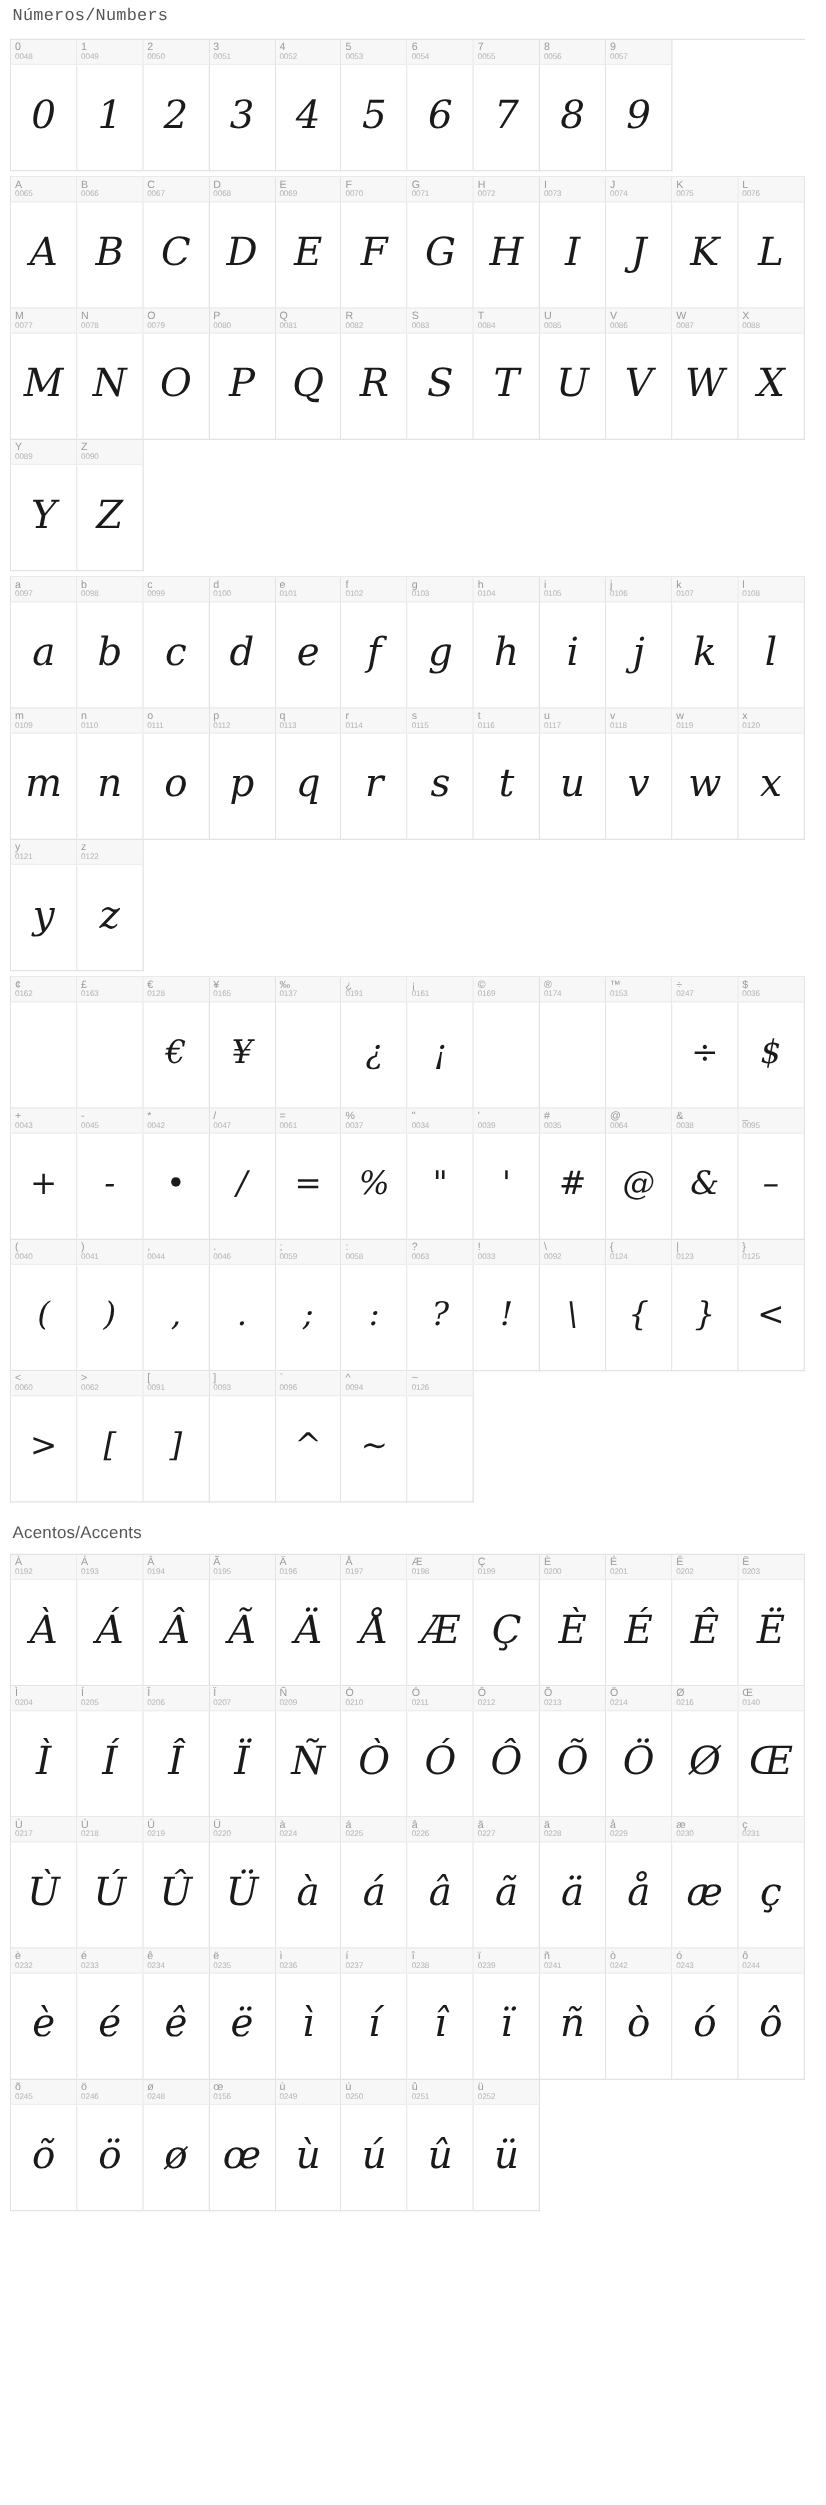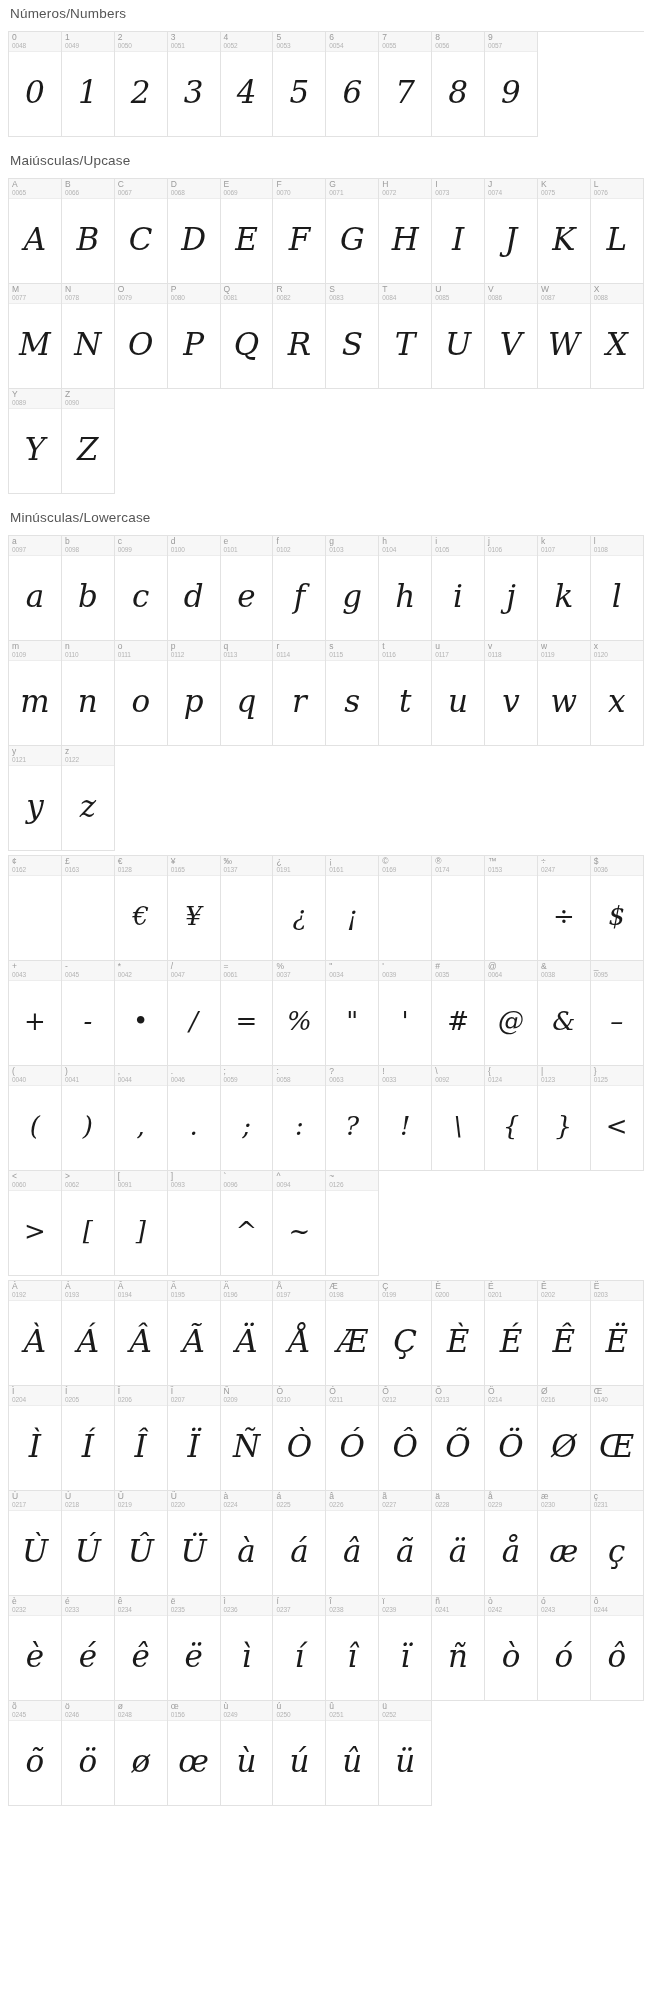--- a/index.html
+++ b/index.html
@@ -21,20 +21,21 @@
   .section-title {
     font-size: 13.5px;
     color: #555555;
     font-weight: normal;
     margin: 0;
     padding: 12px 0 10px 2px;
     letter-spacing: 0.2px;
   }
   .first-title {
     padding-top: 6px;
+    font-family: Liberation Mono, monospace;
   }
   .glyph-grid {
     display: flex;
     flex-wrap: wrap;
     border-left: 1px solid #e2e2e2;
     border-top: 1px solid #e2e2e2;
     width: 636px;
     box-sizing: border-box;
     background: #fff;
   }
@@ -166,21 +167,20 @@
           <div class="cell">
             <div class="hdr">
               <span class="ch">9</span>
               <span class="code">0057</span>
             </div>
             <div class="glyph">9</div>
           </div>
         </div>
       </div>
       <div class="section">
-        <div class="section-title">Maiúsculas/Upcase</div>
         <div class="glyph-grid">
           <div class="cell">
             <div class="hdr">
               <span class="ch">A</span>
               <span class="code">0065</span>
             </div>
             <div class="glyph">A</div>
           </div>
           <div class="cell">
             <div class="hdr">
@@ -349,516 +349,516 @@
               <span class="code">0089</span>
             </div>
             <div class="glyph">Y</div>
           </div>
           <div class="cell">
             <div class="hdr">
               <span class="ch">Z</span>
               <span class="code">0090</span>
             </div>
             <div class="glyph">Z</div>
-          </div>
-        </div>
-      </div>
-      <div class="section">
-        <div class="section-title">Minúsculas/Lowercase</div>
-        <div class="glyph-grid">
-          <div class="cell">
-            <div class="hdr">
-              <span class="ch">a</span>
-              <span class="code">0097</span>
-            </div>
-            <div class="glyph">a</div>
-          </div>
-          <div class="cell">
-            <div class="hdr">
-              <span class="ch">b</span>
-              <span class="code">0098</span>
-            </div>
-            <div class="glyph">b</div>
-          </div>
-          <div class="cell">
-            <div class="hdr">
-              <span class="ch">c</span>
-              <span class="code">0099</span>
-            </div>
-            <div class="glyph">c</div>
-          </div>
-          <div class="cell">
-            <div class="hdr">
-              <span class="ch">d</span>
-              <span class="code">0100</span>
-            </div>
-            <div class="glyph">d</div>
-          </div>
-          <div class="cell">
-            <div class="hdr">
-              <span class="ch">e</span>
-              <span class="code">0101</span>
-            </div>
-            <div class="glyph">e</div>
-          </div>
-          <div class="cell">
-            <div class="hdr">
-              <span class="ch">f</span>
-              <span class="code">0102</span>
-            </div>
-            <div class="glyph">f</div>
-          </div>
-          <div class="cell">
-            <div class="hdr">
-              <span class="ch">g</span>
-              <span class="code">0103</span>
-            </div>
-            <div class="glyph">g</div>
-          </div>
-          <div class="cell">
-            <div class="hdr">
-              <span class="ch">h</span>
-              <span class="code">0104</span>
-            </div>
-            <div class="glyph">h</div>
-          </div>
-          <div class="cell">
-            <div class="hdr">
-              <span class="ch">i</span>
-              <span class="code">0105</span>
-            </div>
-            <div class="glyph">i</div>
-          </div>
-          <div class="cell">
-            <div class="hdr">
-              <span class="ch">j</span>
-              <span class="code">0106</span>
-            </div>
-            <div class="glyph">j</div>
-          </div>
-          <div class="cell">
-            <div class="hdr">
-              <span class="ch">k</span>
-              <span class="code">0107</span>
-            </div>
-            <div class="glyph">k</div>
-          </div>
-          <div class="cell">
-            <div class="hdr">
-              <span class="ch">l</span>
-              <span class="code">0108</span>
-            </div>
-            <div class="glyph">l</div>
-          </div>
-          <div class="cell">
-            <div class="hdr">
-              <span class="ch">m</span>
-              <span class="code">0109</span>
-            </div>
-            <div class="glyph">m</div>
-          </div>
-          <div class="cell">
-            <div class="hdr">
-              <span class="ch">n</span>
-              <span class="code">0110</span>
-            </div>
-            <div class="glyph">n</div>
-          </div>
-          <div class="cell">
-            <div class="hdr">
-              <span class="ch">o</span>
-              <span class="code">0111</span>
-            </div>
-            <div class="glyph">o</div>
-          </div>
-          <div class="cell">
-            <div class="hdr">
-              <span class="ch">p</span>
-              <span class="code">0112</span>
-            </div>
-            <div class="glyph">p</div>
-          </div>
-          <div class="cell">
-            <div class="hdr">
-              <span class="ch">q</span>
-              <span class="code">0113</span>
-            </div>
-            <div class="glyph">q</div>
-          </div>
-          <div class="cell">
-            <div class="hdr">
-              <span class="ch">r</span>
-              <span class="code">0114</span>
-            </div>
-            <div class="glyph">r</div>
-          </div>
-          <div class="cell">
-            <div class="hdr">
-              <span class="ch">s</span>
-              <span class="code">0115</span>
-            </div>
-            <div class="glyph">s</div>
-          </div>
-          <div class="cell">
-            <div class="hdr">
-              <span class="ch">t</span>
-              <span class="code">0116</span>
-            </div>
-            <div class="glyph">t</div>
-          </div>
-          <div class="cell">
-            <div class="hdr">
-              <span class="ch">u</span>
-              <span class="code">0117</span>
-            </div>
-            <div class="glyph">u</div>
-          </div>
-          <div class="cell">
-            <div class="hdr">
-              <span class="ch">v</span>
-              <span class="code">0118</span>
-            </div>
-            <div class="glyph">v</div>
-          </div>
-          <div class="cell">
-            <div class="hdr">
-              <span class="ch">w</span>
-              <span class="code">0119</span>
-            </div>
-            <div class="glyph">w</div>
-          </div>
-          <div class="cell">
-            <div class="hdr">
-              <span class="ch">x</span>
-              <span class="code">0120</span>
-            </div>
-            <div class="glyph">x</div>
-          </div>
-          <div class="cell">
-            <div class="hdr">
-              <span class="ch">y</span>
-              <span class="code">0121</span>
-            </div>
-            <div class="glyph">y</div>
-          </div>
-          <div class="cell">
-            <div class="hdr">
-              <span class="ch">z</span>
-              <span class="code">0122</span>
-            </div>
-            <div class="glyph">z</div>
           </div>
         </div>
       </div>
       <div class="section">
         <div class="glyph-grid">
           <div class="cell">
             <div class="hdr">
-              <span class="ch">¢</span>
-              <span class="code">0162</span>
-            </div>
-            <div class="glyph small"></div>
-          </div>
-          <div class="cell">
-            <div class="hdr">
-              <span class="ch">£</span>
-              <span class="code">0163</span>
-            </div>
-            <div class="glyph small"></div>
-          </div>
-          <div class="cell">
-            <div class="hdr">
-              <span class="ch">€</span>
-              <span class="code">0128</span>
-            </div>
-            <div class="glyph small">€</div>
-          </div>
-          <div class="cell">
-            <div class="hdr">
-              <span class="ch">¥</span>
-              <span class="code">0165</span>
-            </div>
-            <div class="glyph small">¥</div>
-          </div>
-          <div class="cell">
-            <div class="hdr">
-              <span class="ch">‰</span>
-              <span class="code">0137</span>
-            </div>
-            <div class="glyph small"></div>
-          </div>
-          <div class="cell">
-            <div class="hdr">
-              <span class="ch">¿</span>
-              <span class="code">0191</span>
-            </div>
-            <div class="glyph small">¿</div>
-          </div>
-          <div class="cell">
-            <div class="hdr">
-              <span class="ch">¡</span>
-              <span class="code">0161</span>
-            </div>
-            <div class="glyph small">¡</div>
-          </div>
-          <div class="cell">
-            <div class="hdr">
-              <span class="ch">©</span>
-              <span class="code">0169</span>
-            </div>
-            <div class="glyph small"></div>
-          </div>
-          <div class="cell">
-            <div class="hdr">
-              <span class="ch">®</span>
-              <span class="code">0174</span>
-            </div>
-            <div class="glyph small"></div>
-          </div>
-          <div class="cell">
-            <div class="hdr">
-              <span class="ch">™</span>
-              <span class="code">0153</span>
-            </div>
-            <div class="glyph small"></div>
-          </div>
-          <div class="cell">
-            <div class="hdr">
-              <span class="ch">÷</span>
-              <span class="code">0247</span>
-            </div>
-            <div class="glyph small">÷</div>
-          </div>
-          <div class="cell">
-            <div class="hdr">
-              <span class="ch">$</span>
-              <span class="code">0036</span>
-            </div>
-            <div class="glyph small">$</div>
-          </div>
-          <div class="cell">
-            <div class="hdr">
-              <span class="ch">+</span>
-              <span class="code">0043</span>
-            </div>
-            <div class="glyph small">+</div>
-          </div>
-          <div class="cell">
-            <div class="hdr">
-              <span class="ch">-</span>
-              <span class="code">0045</span>
-            </div>
-            <div class="glyph small">-</div>
-          </div>
-          <div class="cell">
-            <div class="hdr">
-              <span class="ch">*</span>
-              <span class="code">0042</span>
-            </div>
-            <div class="glyph small">•</div>
-          </div>
-          <div class="cell">
-            <div class="hdr">
-              <span class="ch">/</span>
-              <span class="code">0047</span>
-            </div>
-            <div class="glyph small">/</div>
-          </div>
-          <div class="cell">
-            <div class="hdr">
-              <span class="ch">=</span>
-              <span class="code">0061</span>
-            </div>
-            <div class="glyph small">=</div>
-          </div>
-          <div class="cell">
-            <div class="hdr">
-              <span class="ch">%</span>
-              <span class="code">0037</span>
-            </div>
-            <div class="glyph small">%</div>
-          </div>
-          <div class="cell">
-            <div class="hdr">
-              <span class="ch">"</span>
-              <span class="code">0034</span>
-            </div>
-            <div class="glyph small">"</div>
-          </div>
-          <div class="cell">
-            <div class="hdr">
-              <span class="ch">'</span>
-              <span class="code">0039</span>
-            </div>
-            <div class="glyph small">'</div>
-          </div>
-          <div class="cell">
-            <div class="hdr">
-              <span class="ch">#</span>
-              <span class="code">0035</span>
-            </div>
-            <div class="glyph small">#</div>
-          </div>
-          <div class="cell">
-            <div class="hdr">
-              <span class="ch">@</span>
-              <span class="code">0064</span>
-            </div>
-            <div class="glyph small">@</div>
-          </div>
-          <div class="cell">
-            <div class="hdr">
-              <span class="ch">&amp;</span>
-              <span class="code">0038</span>
-            </div>
-            <div class="glyph small">&amp;</div>
-          </div>
-          <div class="cell">
-            <div class="hdr">
-              <span class="ch">_</span>
-              <span class="code">0095</span>
-            </div>
-            <div class="glyph small">–</div>
-          </div>
-          <div class="cell">
-            <div class="hdr">
-              <span class="ch">(</span>
-              <span class="code">0040</span>
-            </div>
-            <div class="glyph small">(</div>
-          </div>
-          <div class="cell">
-            <div class="hdr">
-              <span class="ch">)</span>
-              <span class="code">0041</span>
-            </div>
-            <div class="glyph small">)</div>
-          </div>
-          <div class="cell">
-            <div class="hdr">
-              <span class="ch">,</span>
-              <span class="code">0044</span>
-            </div>
-            <div class="glyph small">,</div>
-          </div>
-          <div class="cell">
-            <div class="hdr">
-              <span class="ch">.</span>
-              <span class="code">0046</span>
-            </div>
-            <div class="glyph small">.</div>
-          </div>
-          <div class="cell">
-            <div class="hdr">
-              <span class="ch">;</span>
-              <span class="code">0059</span>
-            </div>
-            <div class="glyph small">;</div>
-          </div>
-          <div class="cell">
-            <div class="hdr">
-              <span class="ch">:</span>
-              <span class="code">0058</span>
-            </div>
-            <div class="glyph small">:</div>
-          </div>
-          <div class="cell">
-            <div class="hdr">
-              <span class="ch">?</span>
-              <span class="code">0063</span>
-            </div>
-            <div class="glyph small">?</div>
-          </div>
-          <div class="cell">
-            <div class="hdr">
-              <span class="ch">!</span>
-              <span class="code">0033</span>
-            </div>
-            <div class="glyph small">!</div>
-          </div>
-          <div class="cell">
-            <div class="hdr">
-              <span class="ch">\</span>
-              <span class="code">0092</span>
-            </div>
-            <div class="glyph small">\</div>
-          </div>
-          <div class="cell">
-            <div class="hdr">
-              <span class="ch">{</span>
-              <span class="code">0124</span>
-            </div>
-            <div class="glyph small">{</div>
-          </div>
-          <div class="cell">
-            <div class="hdr">
-              <span class="ch">|</span>
-              <span class="code">0123</span>
-            </div>
-            <div class="glyph small">}</div>
-          </div>
-          <div class="cell">
-            <div class="hdr">
-              <span class="ch">}</span>
-              <span class="code">0125</span>
-            </div>
-            <div class="glyph small">&lt;</div>
-          </div>
-          <div class="cell">
-            <div class="hdr">
-              <span class="ch">&lt;</span>
-              <span class="code">0060</span>
-            </div>
-            <div class="glyph small">&gt;</div>
-          </div>
-          <div class="cell">
-            <div class="hdr">
-              <span class="ch">&gt;</span>
-              <span class="code">0062</span>
-            </div>
-            <div class="glyph small">[</div>
-          </div>
-          <div class="cell">
-            <div class="hdr">
-              <span class="ch">[</span>
-              <span class="code">0091</span>
-            </div>
-            <div class="glyph small">]</div>
-          </div>
-          <div class="cell">
-            <div class="hdr">
-              <span class="ch">]</span>
-              <span class="code">0093</span>
-            </div>
-            <div class="glyph small"></div>
-          </div>
-          <div class="cell">
-            <div class="hdr">
-              <span class="ch">`</span>
-              <span class="code">0096</span>
-            </div>
-            <div class="glyph small">^</div>
-          </div>
-          <div class="cell">
-            <div class="hdr">
-              <span class="ch">^</span>
-              <span class="code">0094</span>
-            </div>
-            <div class="glyph small">~</div>
-          </div>
-          <div class="cell">
-            <div class="hdr">
-              <span class="ch">~</span>
-              <span class="code">0126</span>
-            </div>
-            <div class="glyph small"></div>
+              <span class="ch">a</span>
+              <span class="code">0097</span>
+            </div>
+            <div class="glyph">a</div>
+          </div>
+          <div class="cell">
+            <div class="hdr">
+              <span class="ch">b</span>
+              <span class="code">0098</span>
+            </div>
+            <div class="glyph">b</div>
+          </div>
+          <div class="cell">
+            <div class="hdr">
+              <span class="ch">c</span>
+              <span class="code">0099</span>
+            </div>
+            <div class="glyph">c</div>
+          </div>
+          <div class="cell">
+            <div class="hdr">
+              <span class="ch">d</span>
+              <span class="code">0100</span>
+            </div>
+            <div class="glyph">d</div>
+          </div>
+          <div class="cell">
+            <div class="hdr">
+              <span class="ch">e</span>
+              <span class="code">0101</span>
+            </div>
+            <div class="glyph">e</div>
+          </div>
+          <div class="cell">
+            <div class="hdr">
+              <span class="ch">f</span>
+              <span class="code">0102</span>
+            </div>
+            <div class="glyph">f</div>
+          </div>
+          <div class="cell">
+            <div class="hdr">
+              <span class="ch">g</span>
+              <span class="code">0103</span>
+            </div>
+            <div class="glyph">g</div>
+          </div>
+          <div class="cell">
+            <div class="hdr">
+              <span class="ch">h</span>
+              <span class="code">0104</span>
+            </div>
+            <div class="glyph">h</div>
+          </div>
+          <div class="cell">
+            <div class="hdr">
+              <span class="ch">i</span>
+              <span class="code">0105</span>
+            </div>
+            <div class="glyph">i</div>
+          </div>
+          <div class="cell">
+            <div class="hdr">
+              <span class="ch">j</span>
+              <span class="code">0106</span>
+            </div>
+            <div class="glyph">j</div>
+          </div>
+          <div class="cell">
+            <div class="hdr">
+              <span class="ch">k</span>
+              <span class="code">0107</span>
+            </div>
+            <div class="glyph">k</div>
+          </div>
+          <div class="cell">
+            <div class="hdr">
+              <span class="ch">l</span>
+              <span class="code">0108</span>
+            </div>
+            <div class="glyph">l</div>
+          </div>
+          <div class="cell">
+            <div class="hdr">
+              <span class="ch">m</span>
+              <span class="code">0109</span>
+            </div>
+            <div class="glyph">m</div>
+          </div>
+          <div class="cell">
+            <div class="hdr">
+              <span class="ch">n</span>
+              <span class="code">0110</span>
+            </div>
+            <div class="glyph">n</div>
+          </div>
+          <div class="cell">
+            <div class="hdr">
+              <span class="ch">o</span>
+              <span class="code">0111</span>
+            </div>
+            <div class="glyph">o</div>
+          </div>
+          <div class="cell">
+            <div class="hdr">
+              <span class="ch">p</span>
+              <span class="code">0112</span>
+            </div>
+            <div class="glyph">p</div>
+          </div>
+          <div class="cell">
+            <div class="hdr">
+              <span class="ch">q</span>
+              <span class="code">0113</span>
+            </div>
+            <div class="glyph">q</div>
+          </div>
+          <div class="cell">
+            <div class="hdr">
+              <span class="ch">r</span>
+              <span class="code">0114</span>
+            </div>
+            <div class="glyph">r</div>
+          </div>
+          <div class="cell">
+            <div class="hdr">
+              <span class="ch">s</span>
+              <span class="code">0115</span>
+            </div>
+            <div class="glyph">s</div>
+          </div>
+          <div class="cell">
+            <div class="hdr">
+              <span class="ch">t</span>
+              <span class="code">0116</span>
+            </div>
+            <div class="glyph">t</div>
+          </div>
+          <div class="cell">
+            <div class="hdr">
+              <span class="ch">u</span>
+              <span class="code">0117</span>
+            </div>
+            <div class="glyph">u</div>
+          </div>
+          <div class="cell">
+            <div class="hdr">
+              <span class="ch">v</span>
+              <span class="code">0118</span>
+            </div>
+            <div class="glyph">v</div>
+          </div>
+          <div class="cell">
+            <div class="hdr">
+              <span class="ch">w</span>
+              <span class="code">0119</span>
+            </div>
+            <div class="glyph">w</div>
+          </div>
+          <div class="cell">
+            <div class="hdr">
+              <span class="ch">x</span>
+              <span class="code">0120</span>
+            </div>
+            <div class="glyph">x</div>
+          </div>
+          <div class="cell">
+            <div class="hdr">
+              <span class="ch">y</span>
+              <span class="code">0121</span>
+            </div>
+            <div class="glyph">y</div>
+          </div>
+          <div class="cell">
+            <div class="hdr">
+              <span class="ch">z</span>
+              <span class="code">0122</span>
+            </div>
+            <div class="glyph">z</div>
           </div>
         </div>
       </div>
       <div class="section">
+        <div class="glyph-grid">
+          <div class="cell">
+            <div class="hdr">
+              <span class="ch">¢</span>
+              <span class="code">0162</span>
+            </div>
+            <div class="glyph small"></div>
+          </div>
+          <div class="cell">
+            <div class="hdr">
+              <span class="ch">£</span>
+              <span class="code">0163</span>
+            </div>
+            <div class="glyph small"></div>
+          </div>
+          <div class="cell">
+            <div class="hdr">
+              <span class="ch">€</span>
+              <span class="code">0128</span>
+            </div>
+            <div class="glyph small">€</div>
+          </div>
+          <div class="cell">
+            <div class="hdr">
+              <span class="ch">¥</span>
+              <span class="code">0165</span>
+            </div>
+            <div class="glyph small">¥</div>
+          </div>
+          <div class="cell">
+            <div class="hdr">
+              <span class="ch">‰</span>
+              <span class="code">0137</span>
+            </div>
+            <div class="glyph small"></div>
+          </div>
+          <div class="cell">
+            <div class="hdr">
+              <span class="ch">¿</span>
+              <span class="code">0191</span>
+            </div>
+            <div class="glyph small">¿</div>
+          </div>
+          <div class="cell">
+            <div class="hdr">
+              <span class="ch">¡</span>
+              <span class="code">0161</span>
+            </div>
+            <div class="glyph small">¡</div>
+          </div>
+          <div class="cell">
+            <div class="hdr">
+              <span class="ch">©</span>
+              <span class="code">0169</span>
+            </div>
+            <div class="glyph small"></div>
+          </div>
+          <div class="cell">
+            <div class="hdr">
+              <span class="ch">®</span>
+              <span class="code">0174</span>
+            </div>
+            <div class="glyph small"></div>
+          </div>
+          <div class="cell">
+            <div class="hdr">
+              <span class="ch">™</span>
+              <span class="code">0153</span>
+            </div>
+            <div class="glyph small"></div>
+          </div>
+          <div class="cell">
+            <div class="hdr">
+              <span class="ch">÷</span>
+              <span class="code">0247</span>
+            </div>
+            <div class="glyph small">÷</div>
+          </div>
+          <div class="cell">
+            <div class="hdr">
+              <span class="ch">$</span>
+              <span class="code">0036</span>
+            </div>
+            <div class="glyph small">$</div>
+          </div>
+          <div class="cell">
+            <div class="hdr">
+              <span class="ch">+</span>
+              <span class="code">0043</span>
+            </div>
+            <div class="glyph small">+</div>
+          </div>
+          <div class="cell">
+            <div class="hdr">
+              <span class="ch">-</span>
+              <span class="code">0045</span>
+            </div>
+            <div class="glyph small">-</div>
+          </div>
+          <div class="cell">
+            <div class="hdr">
+              <span class="ch">*</span>
+              <span class="code">0042</span>
+            </div>
+            <div class="glyph small">•</div>
+          </div>
+          <div class="cell">
+            <div class="hdr">
+              <span class="ch">/</span>
+              <span class="code">0047</span>
+            </div>
+            <div class="glyph small">/</div>
+          </div>
+          <div class="cell">
+            <div class="hdr">
+              <span class="ch">=</span>
+              <span class="code">0061</span>
+            </div>
+            <div class="glyph small">=</div>
+          </div>
+          <div class="cell">
+            <div class="hdr">
+              <span class="ch">%</span>
+              <span class="code">0037</span>
+            </div>
+            <div class="glyph small">%</div>
+          </div>
+          <div class="cell">
+            <div class="hdr">
+              <span class="ch">"</span>
+              <span class="code">0034</span>
+            </div>
+            <div class="glyph small">"</div>
+          </div>
+          <div class="cell">
+            <div class="hdr">
+              <span class="ch">'</span>
+              <span class="code">0039</span>
+            </div>
+            <div class="glyph small">'</div>
+          </div>
+          <div class="cell">
+            <div class="hdr">
+              <span class="ch">#</span>
+              <span class="code">0035</span>
+            </div>
+            <div class="glyph small">#</div>
+          </div>
+          <div class="cell">
+            <div class="hdr">
+              <span class="ch">@</span>
+              <span class="code">0064</span>
+            </div>
+            <div class="glyph small">@</div>
+          </div>
+          <div class="cell">
+            <div class="hdr">
+              <span class="ch">&amp;</span>
+              <span class="code">0038</span>
+            </div>
+            <div class="glyph small">&amp;</div>
+          </div>
+          <div class="cell">
+            <div class="hdr">
+              <span class="ch">_</span>
+              <span class="code">0095</span>
+            </div>
+            <div class="glyph small">–</div>
+          </div>
+          <div class="cell">
+            <div class="hdr">
+              <span class="ch">(</span>
+              <span class="code">0040</span>
+            </div>
+            <div class="glyph small">(</div>
+          </div>
+          <div class="cell">
+            <div class="hdr">
+              <span class="ch">)</span>
+              <span class="code">0041</span>
+            </div>
+            <div class="glyph small">)</div>
+          </div>
+          <div class="cell">
+            <div class="hdr">
+              <span class="ch">,</span>
+              <span class="code">0044</span>
+            </div>
+            <div class="glyph small">,</div>
+          </div>
+          <div class="cell">
+            <div class="hdr">
+              <span class="ch">.</span>
+              <span class="code">0046</span>
+            </div>
+            <div class="glyph small">.</div>
+          </div>
+          <div class="cell">
+            <div class="hdr">
+              <span class="ch">;</span>
+              <span class="code">0059</span>
+            </div>
+            <div class="glyph small">;</div>
+          </div>
+          <div class="cell">
+            <div class="hdr">
+              <span class="ch">:</span>
+              <span class="code">0058</span>
+            </div>
+            <div class="glyph small">:</div>
+          </div>
+          <div class="cell">
+            <div class="hdr">
+              <span class="ch">?</span>
+              <span class="code">0063</span>
+            </div>
+            <div class="glyph small">?</div>
+          </div>
+          <div class="cell">
+            <div class="hdr">
+              <span class="ch">!</span>
+              <span class="code">0033</span>
+            </div>
+            <div class="glyph small">!</div>
+          </div>
+          <div class="cell">
+            <div class="hdr">
+              <span class="ch">\</span>
+              <span class="code">0092</span>
+            </div>
+            <div class="glyph small">\</div>
+          </div>
+          <div class="cell">
+            <div class="hdr">
+              <span class="ch">{</span>
+              <span class="code">0124</span>
+            </div>
+            <div class="glyph small">{</div>
+          </div>
+          <div class="cell">
+            <div class="hdr">
+              <span class="ch">|</span>
+              <span class="code">0123</span>
+            </div>
+            <div class="glyph small">}</div>
+          </div>
+          <div class="cell">
+            <div class="hdr">
+              <span class="ch">}</span>
+              <span class="code">0125</span>
+            </div>
+            <div class="glyph small">&lt;</div>
+          </div>
+          <div class="cell">
+            <div class="hdr">
+              <span class="ch">&lt;</span>
+              <span class="code">0060</span>
+            </div>
+            <div class="glyph small">&gt;</div>
+          </div>
+          <div class="cell">
+            <div class="hdr">
+              <span class="ch">&gt;</span>
+              <span class="code">0062</span>
+            </div>
+            <div class="glyph small">[</div>
+          </div>
+          <div class="cell">
+            <div class="hdr">
+              <span class="ch">[</span>
+              <span class="code">0091</span>
+            </div>
+            <div class="glyph small">]</div>
+          </div>
+          <div class="cell">
+            <div class="hdr">
+              <span class="ch">]</span>
+              <span class="code">0093</span>
+            </div>
+            <div class="glyph small"></div>
+          </div>
+          <div class="cell">
+            <div class="hdr">
+              <span class="ch">`</span>
+              <span class="code">0096</span>
+            </div>
+            <div class="glyph small">^</div>
+          </div>
+          <div class="cell">
+            <div class="hdr">
+              <span class="ch">^</span>
+              <span class="code">0094</span>
+            </div>
+            <div class="glyph small">~</div>
+          </div>
+          <div class="cell">
+            <div class="hdr">
+              <span class="ch">~</span>
+              <span class="code">0126</span>
+            </div>
+            <div class="glyph small"></div>
+          </div>
+        </div>
+      </div>
+      <div class="section">
+        <div class="section-title">Acentos/Accents</div>
         <div class="glyph-grid">
           <div class="cell">
             <div class="hdr">
               <span class="ch">À</span>
               <span class="code">0192</span>
             </div>
             <div class="glyph">À</div>
           </div>
           <div class="cell">
             <div class="hdr">

